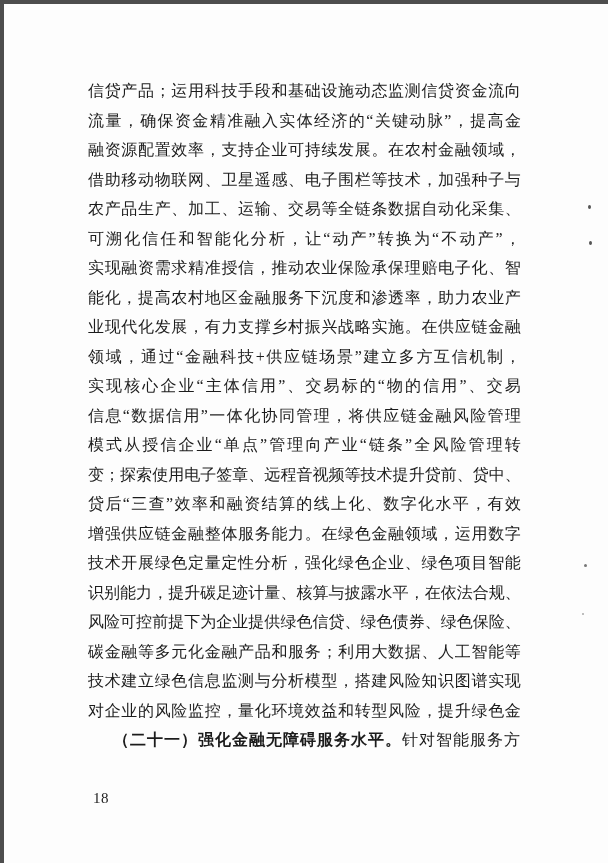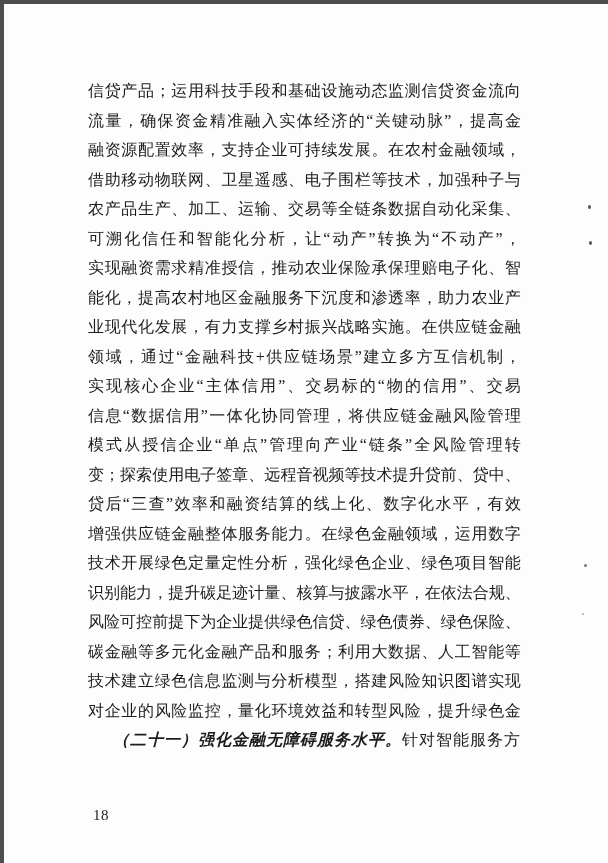--- a/index.html
+++ b/index.html
@@ -46,31 +46,29 @@
     justify-content: space-between;
     align-items: baseline;
     letter-spacing: 0;
   }
   .line.jline span { flex: 0 0 auto; }
   .line.indent {
     padding-left: 25px;
   }
   .heading-seg {
     font-weight: 600;
-    font-style: italic;
   }
   .page-number {
     position: absolute;
     left: 93px;
     top: 787px;
     font-size: 15px;
     line-height: 22px;
     color: #222;
     letter-spacing: 0.5px;
-    margin-top: 17px;
   }
   .speck {
     position: absolute;
     background: #555;
     border-radius: 50%;
   }
   .speck.s1 { left: 588px; top: 205px; width: 3px; height: 4px; }
   .speck.s2 { left: 589px; top: 241px; width: 3px; height: 4px; }
   .speck.s3 { left: 584px; top: 564px; width: 3px; height: 3px; opacity: .8; }
   .speck.s4 { left: 582px; top: 613px; width: 2px; height: 2px; opacity: .5; }

